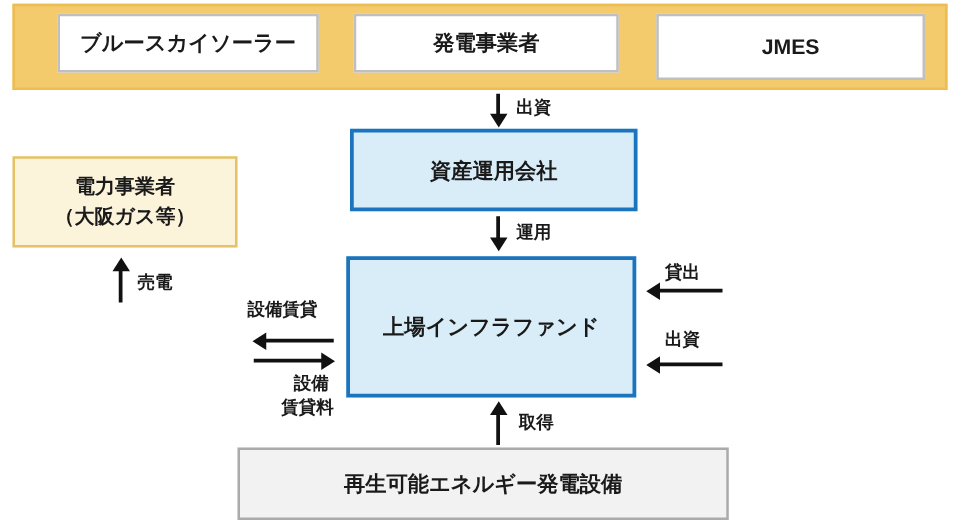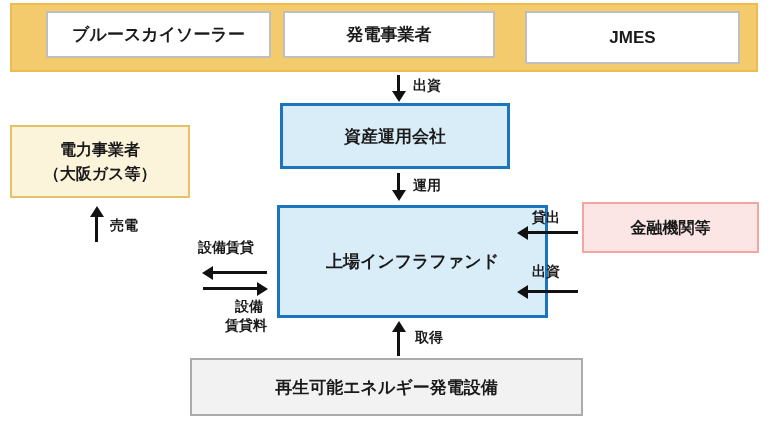--- a/index.html
+++ b/index.html
@@ -26,49 +26,46 @@
   .head.left{border-top:7px solid transparent;border-bottom:7px solid transparent;border-right:11px solid #111111;}
   .head.right{border-top:7px solid transparent;border-bottom:7px solid transparent;border-left:11px solid #111111;}
   .two-line span{display:block;}
 </style>
 </head>
 <body>
 
 <div class="canvas">
 
   <div class="banner"></div>
-  <div class="box sponsor" style="left:46px;top:11px;width:225px;height:47px;">
+  <div class="box sponsor" style="left:46px;top:11px;width:209px;height:47px;">
     <span>ブルースカイソーラー</span>
   </div>
   <div class="box sponsor" style="left:283px;top:11px;width:212px;height:47px;">
     <span>発電事業者</span>
   </div>
   <div class="box sponsor" style="left:525px;top:11px;width:215px;height:53px;">
     <span>JMES</span>
   </div>
 
   <div class="box bluebox" style="left:280px;top:103px;width:230px;height:66px;">
     <span>資産運用会社</span>
   </div>
 
-  <div class="box bluebox" style="left:277px;top:205px;width:271px;height:113px;">
+  <div class="box bluebox" style="left:277px;top:205px;width:232px;height:113px;">
     <span>上場インフラファンド</span>
   </div>
 
   <div class="box creambox two-line" style="left:10px;top:125px;width:180px;height:73px;">
     <div>
       <span>電力事業者</span>
       <span>（大阪ガス等）</span>
     </div>
   </div>
 
 
-  <div class="box pinkbox" style="left:582px;top:202px;width:177px;height:51px;">
-    <span>金融機関等</span>
-  </div>
 
 
   <div class="box graybox" style="left:190px;top:358px;width:393px;height:58px;">
     <span>再生可能エネルギー発電設備</span>
   </div>
 
   <div>
     <div class="vshaft" style="left:397px;top:75px;height:18px;"></div>
     <div class="head down" style="left:392px;top:91px;"></div>
   </div>

